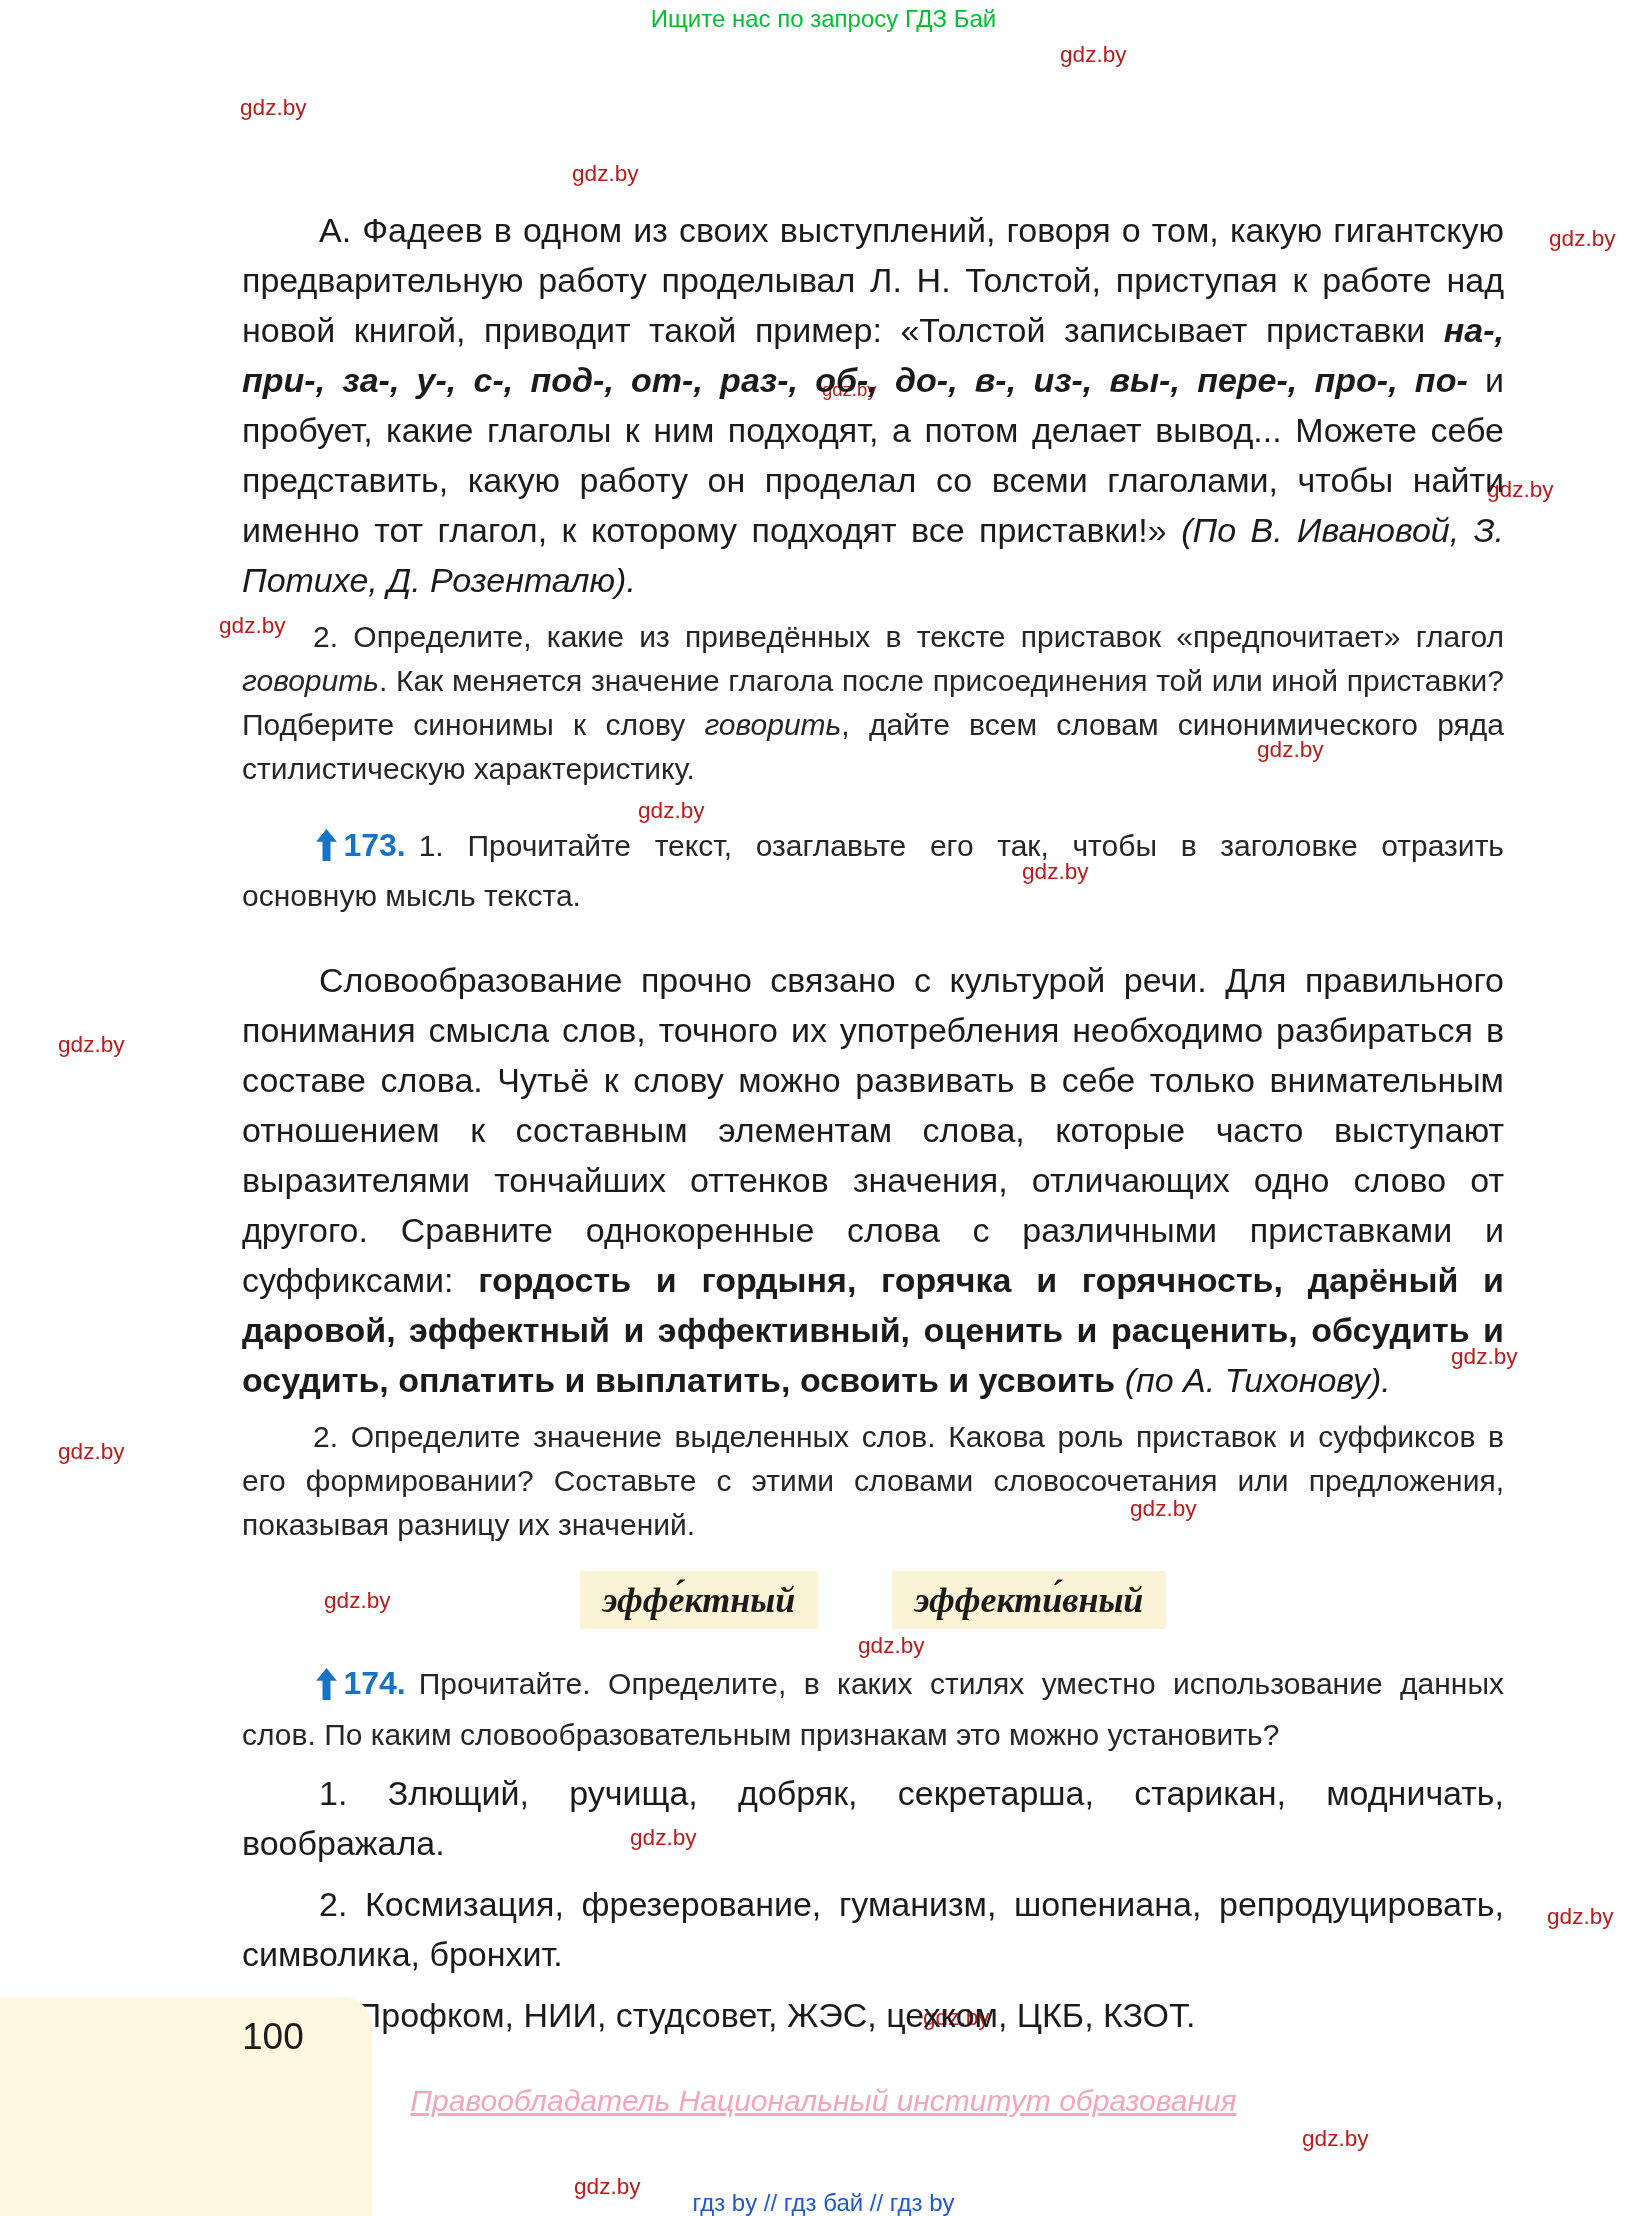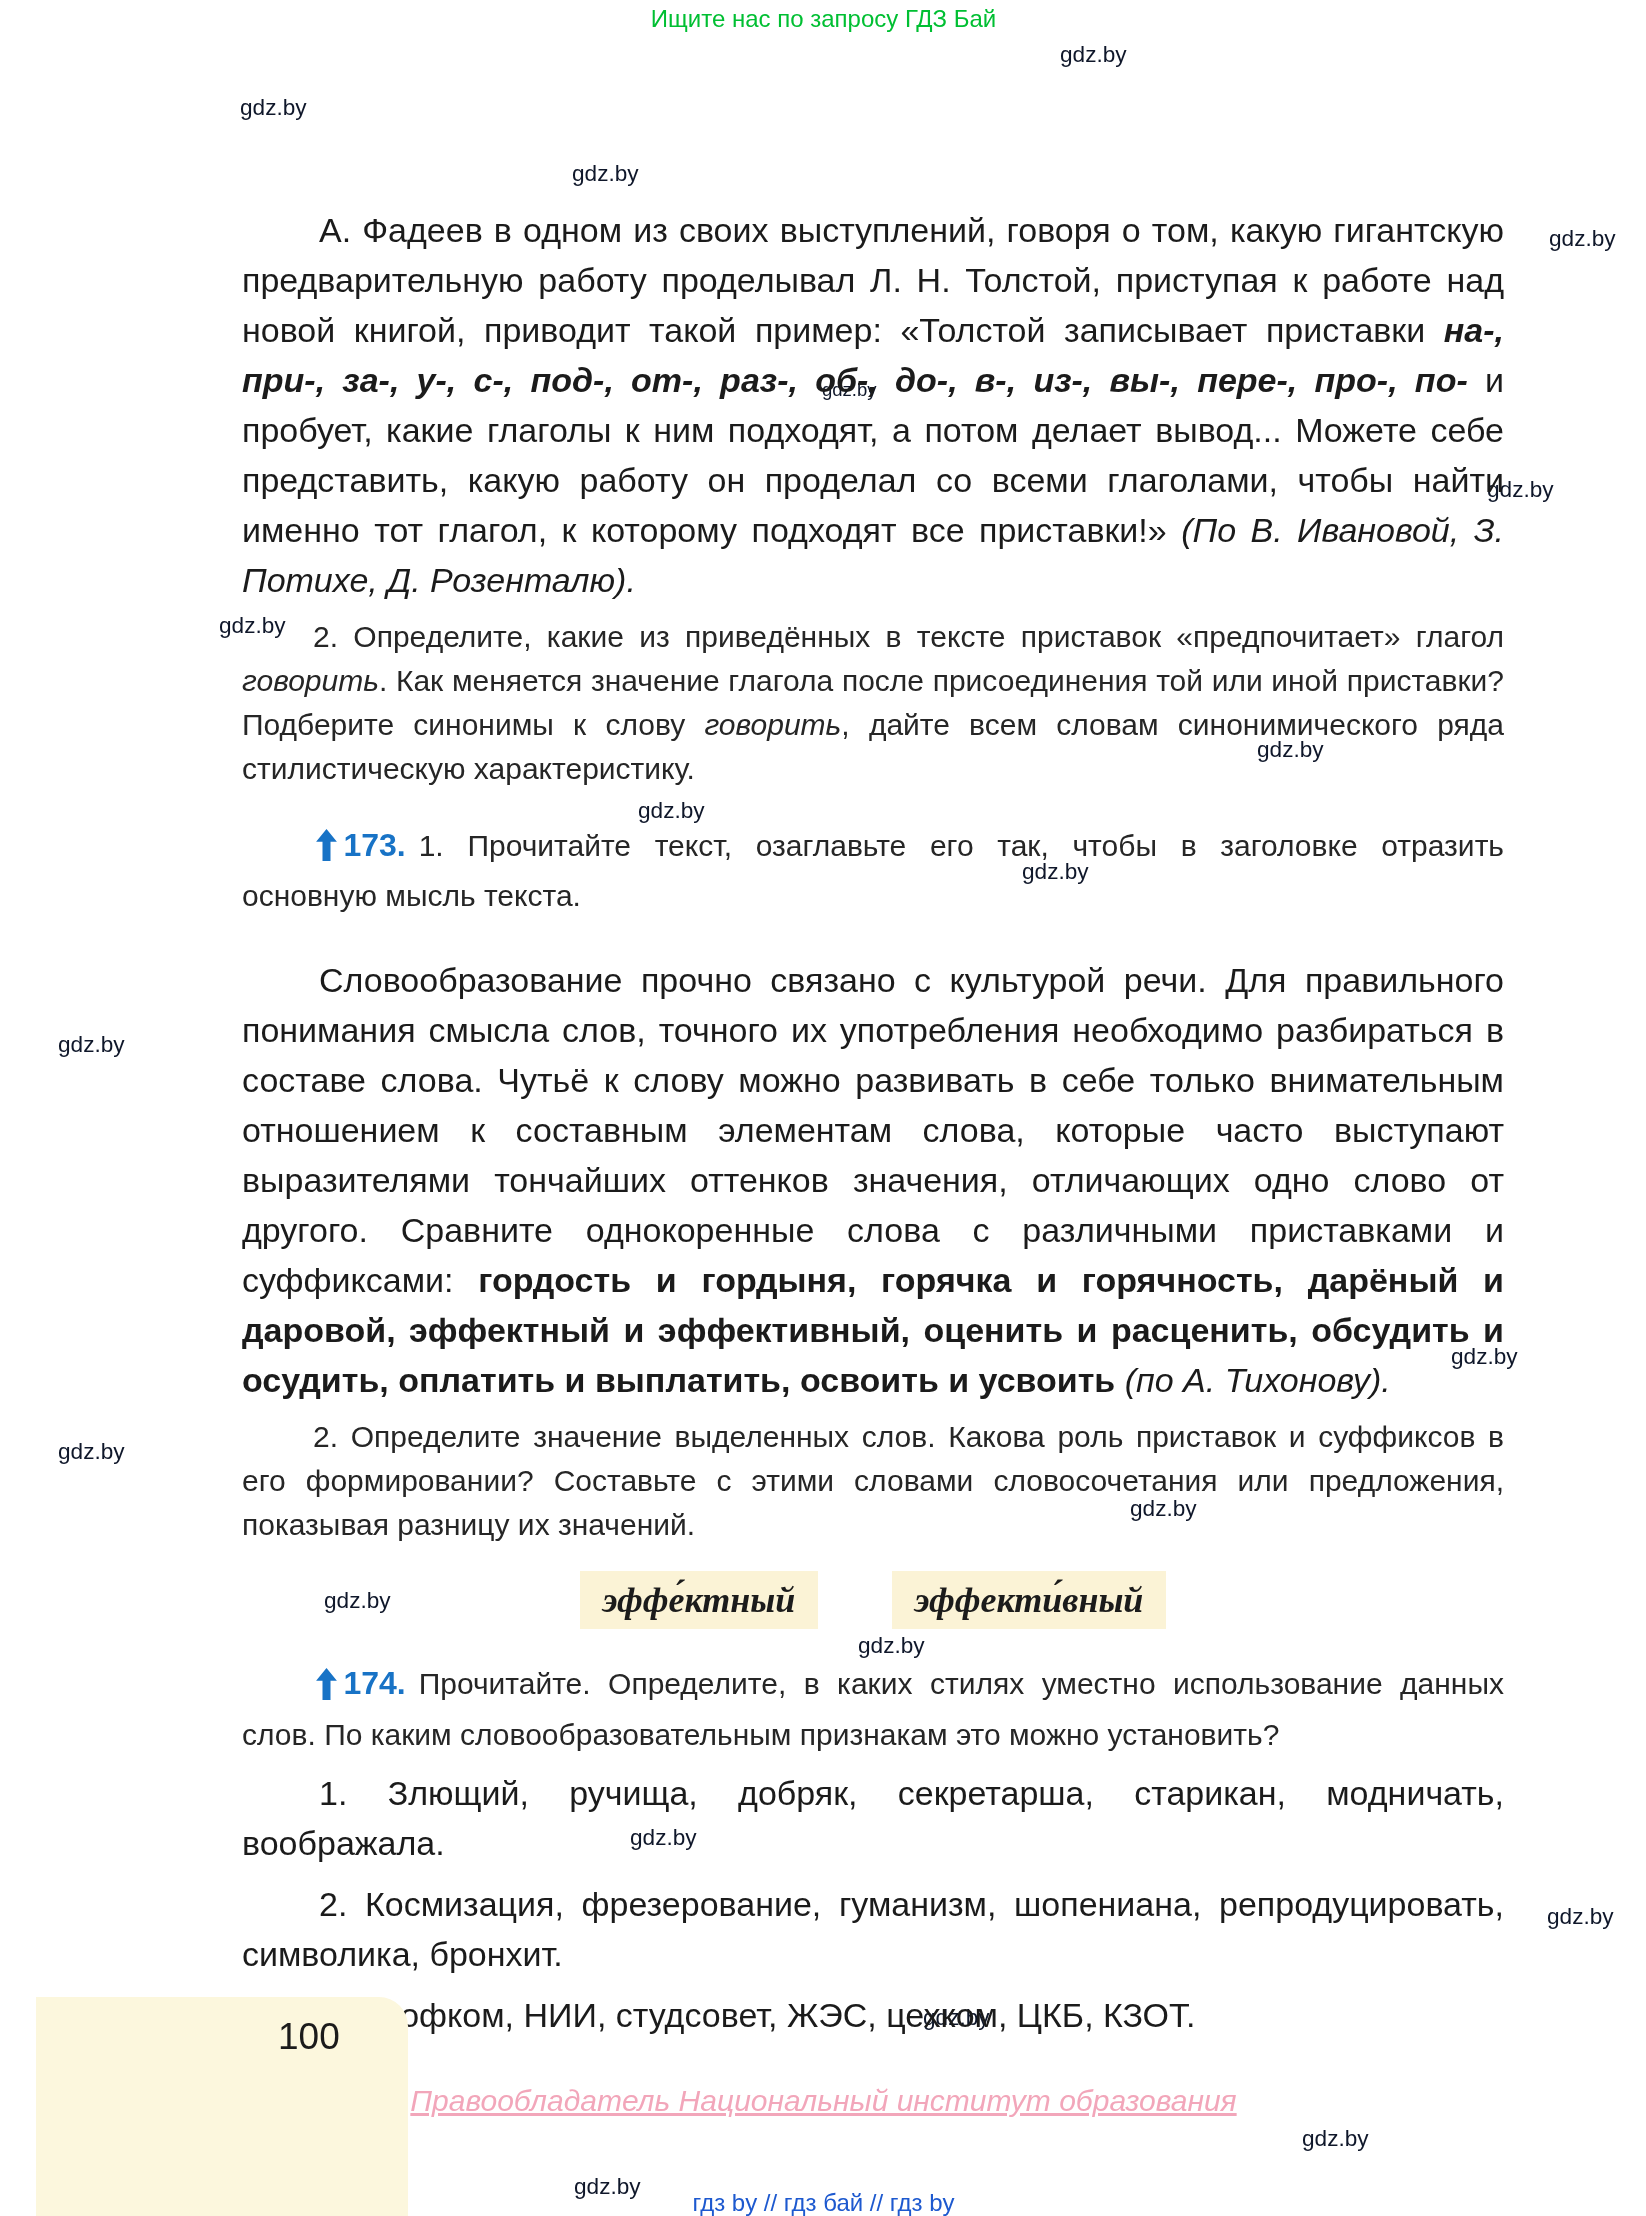--- a/index.html
+++ b/index.html
@@ -36,31 +36,31 @@
   .hl {
     background:#fbf3d6; font-family:"Liberation Serif", serif;
     font-weight:bold; font-style:italic; font-size:36px;
     padding:8px 22.6px; color:#1b1b1b;
   }
 
   .list { margin-top:11.3px; }
 
   .wm {
     position:absolute; font-family:"Liberation Sans", sans-serif;
-    font-size:22.6px; color:#0f172a; white-space:nowrap;
+    font-size:22.6px; color:#b91c1c; white-space:nowrap;
   }
   .wm.sm { font-size:18.5px; }
   .wm.green {
     color:#00bf32; font-size:24px;
     left:50%; transform:translateX(-50%); top:4.8px;
   }
 
   .page-corner {
     position:absolute; left:0; top:1997px; width:372px; height:219px;
-    background:#fcf7dd; border-radius:0 29px 0 0;margin-left:36px;
+    background:#fcf7dd; border-radius:0 29px 0 0;
   }
   .page-num {
     position:absolute; left:242px; top:19.3px;
     font-size:37px; color:#1b1b1b;
   }
 
   .copyright {
     position:absolute; top:2084px; left:50%; transform:translateX(-50%);
     font-family:"Liberation Sans", sans-serif; font-size:30px;
     color:#f2a6ba; text-decoration:underline; white-space:nowrap;font-style:italic;

